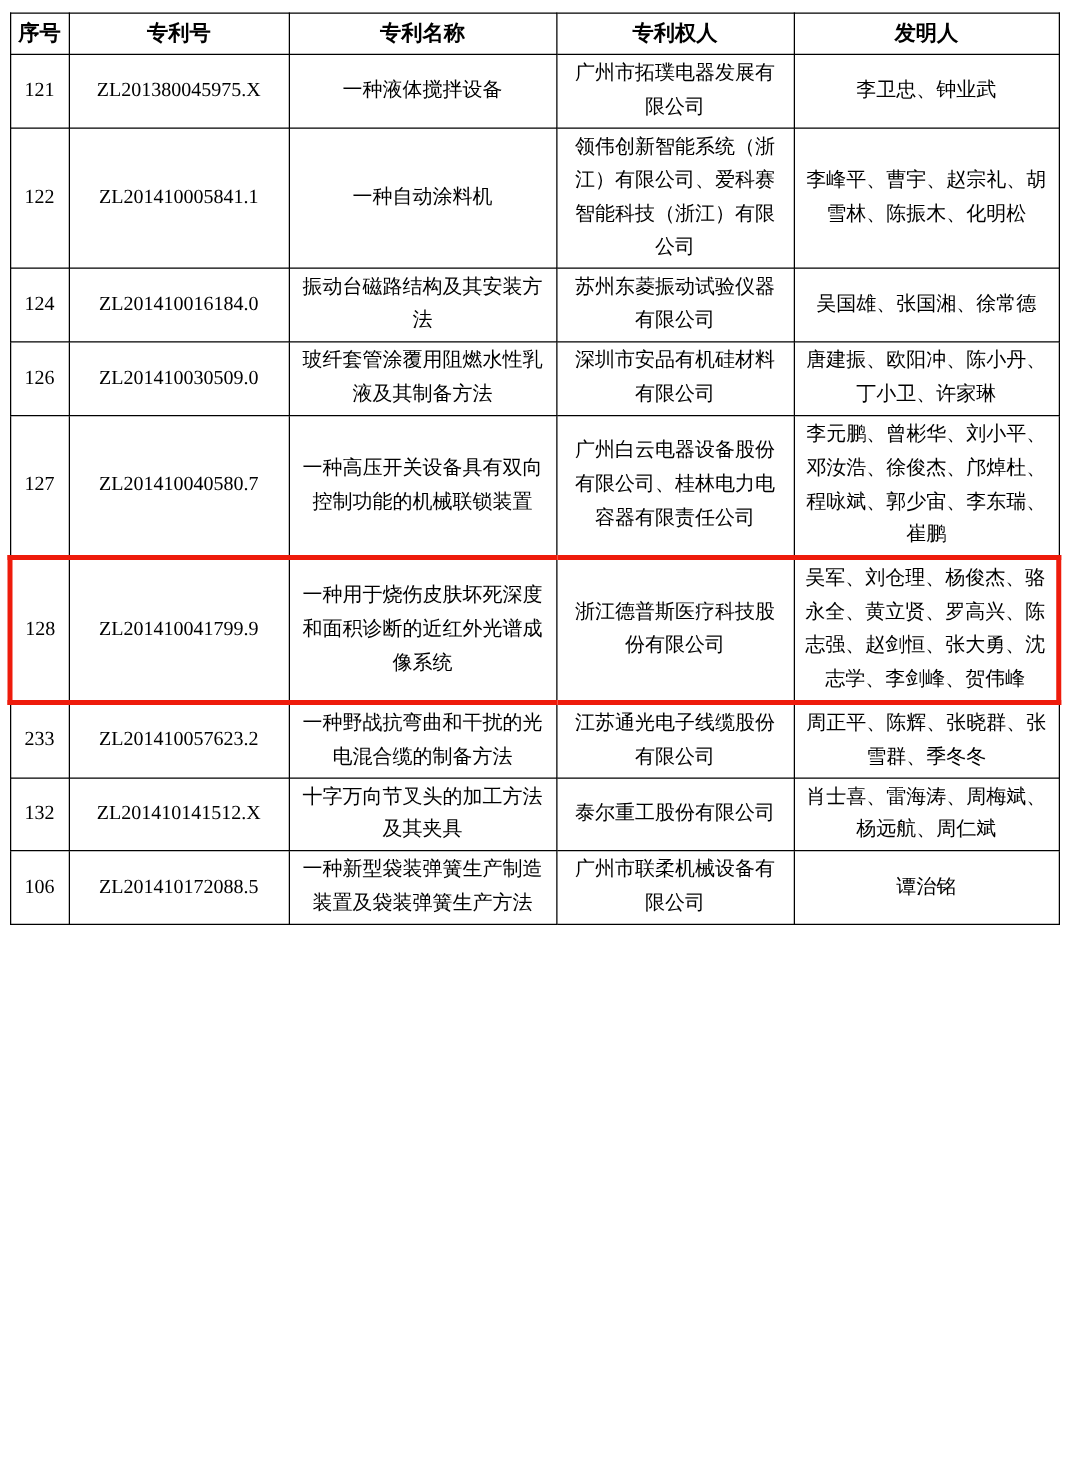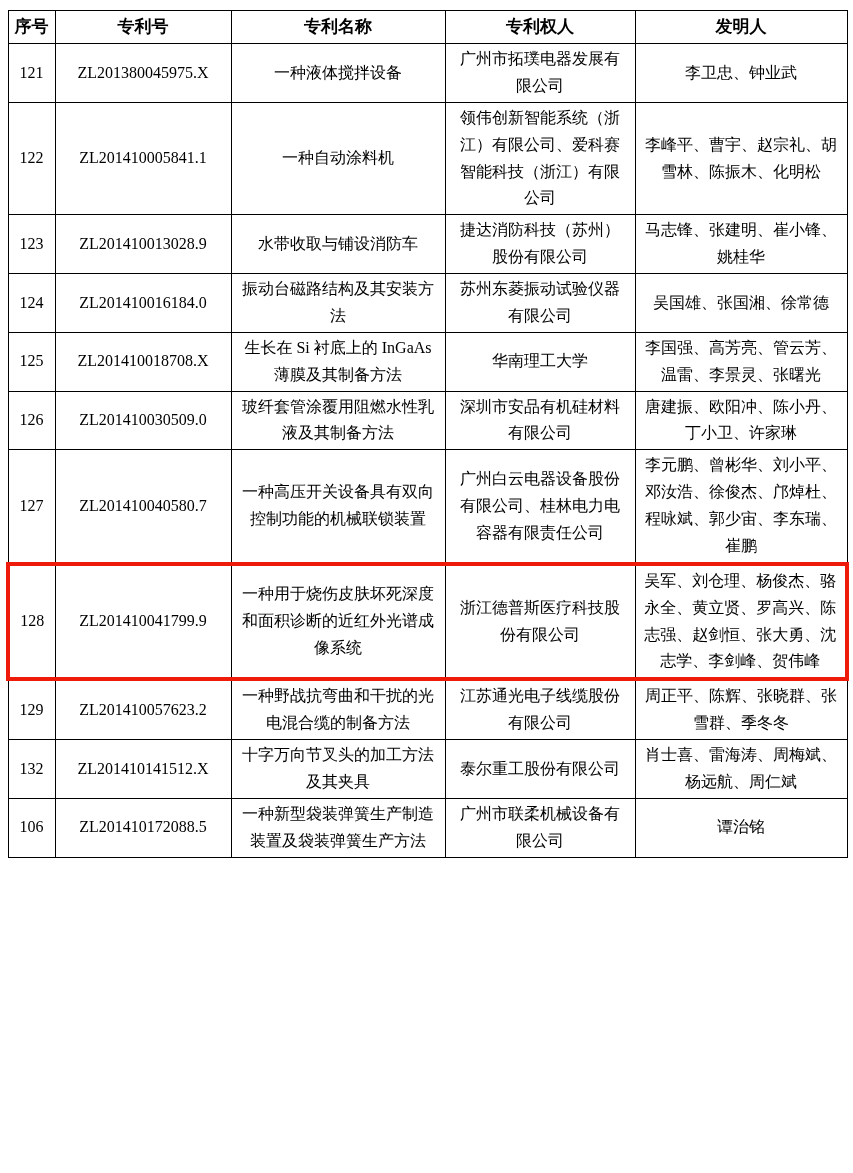--- a/index.html
+++ b/index.html
@@ -87,39 +87,25 @@
     <td class="c-inventors">李卫忠、钟业武</td>
   </tr>
         <tr>
     <td class="c-no">122</td>
     <td class="c-pn">ZL201410005841.1</td>
     <td class="c-title">一种自动涂料机</td>
     <td class="c-assignee">领伟创新智能系统（浙江）有限公司、爱科赛智能科技（浙江）有限公司</td>
     <td class="c-inventors">李峰平、曹宇、赵宗礼、胡雪林、陈振木、化明松</td>
   </tr>
         <tr>
-    <td class="c-no">123</td>
-    <td class="c-pn">ZL201410013028.9</td>
-    <td class="c-title">水带收取与铺设消防车</td>
-    <td class="c-assignee">捷达消防科技（苏州）股份有限公司</td>
-    <td class="c-inventors">马志锋、张建明、崔小锋、姚桂华</td>
-  </tr>
-        <tr>
     <td class="c-no">124</td>
     <td class="c-pn">ZL201410016184.0</td>
     <td class="c-title">振动台磁路结构及其安装方法</td>
     <td class="c-assignee">苏州东菱振动试验仪器有限公司</td>
     <td class="c-inventors">吴国雄、张国湘、徐常德</td>
-  </tr>
-        <tr>
-    <td class="c-no">125</td>
-    <td class="c-pn">ZL201410018708.X</td>
-    <td class="c-title">生长在 Si 衬底上的 InGaAs 薄膜及其制备方法</td>
-    <td class="c-assignee">华南理工大学</td>
-    <td class="c-inventors">李国强、高芳亮、管云芳、温雷、李景灵、张曙光</td>
   </tr>
         <tr>
     <td class="c-no">126</td>
     <td class="c-pn">ZL201410030509.0</td>
     <td class="c-title">玻纤套管涂覆用阻燃水性乳液及其制备方法</td>
     <td class="c-assignee">深圳市安品有机硅材料有限公司</td>
     <td class="c-inventors">唐建振、欧阳冲、陈小丹、丁小卫、许家琳</td>
   </tr>
         <tr>
     <td class="c-no">127</td>
@@ -129,21 +115,21 @@
     <td class="c-inventors">李元鹏、曾彬华、刘小平、邓汝浩、徐俊杰、邝焯杜、程咏斌、郭少宙、李东瑞、崔鹏</td>
   </tr>
         <tr class="hl">
     <td class="c-no">128</td>
     <td class="c-pn">ZL201410041799.9</td>
     <td class="c-title">一种用于烧伤皮肤坏死深度和面积诊断的近红外光谱成像系统</td>
     <td class="c-assignee">浙江德普斯医疗科技股份有限公司</td>
     <td class="c-inventors">吴军、刘仓理、杨俊杰、骆永全、黄立贤、罗高兴、陈志强、赵剑恒、张大勇、沈志学、李剑峰、贺伟峰</td>
   </tr>
         <tr>
-    <td class="c-no">129</td>
+    <td class="c-no">233</td>
     <td class="c-pn">ZL201410057623.2</td>
     <td class="c-title">一种野战抗弯曲和干扰的光电混合缆的制备方法</td>
     <td class="c-assignee">江苏通光电子线缆股份有限公司</td>
     <td class="c-inventors">周正平、陈辉、张晓群、张雪群、季冬冬</td>
   </tr>
         <tr>
     <td class="c-no">132</td>
     <td class="c-pn">ZL201410141512.X</td>
     <td class="c-title">十字万向节叉头的加工方法及其夹具</td>
     <td class="c-assignee">泰尔重工股份有限公司</td>

